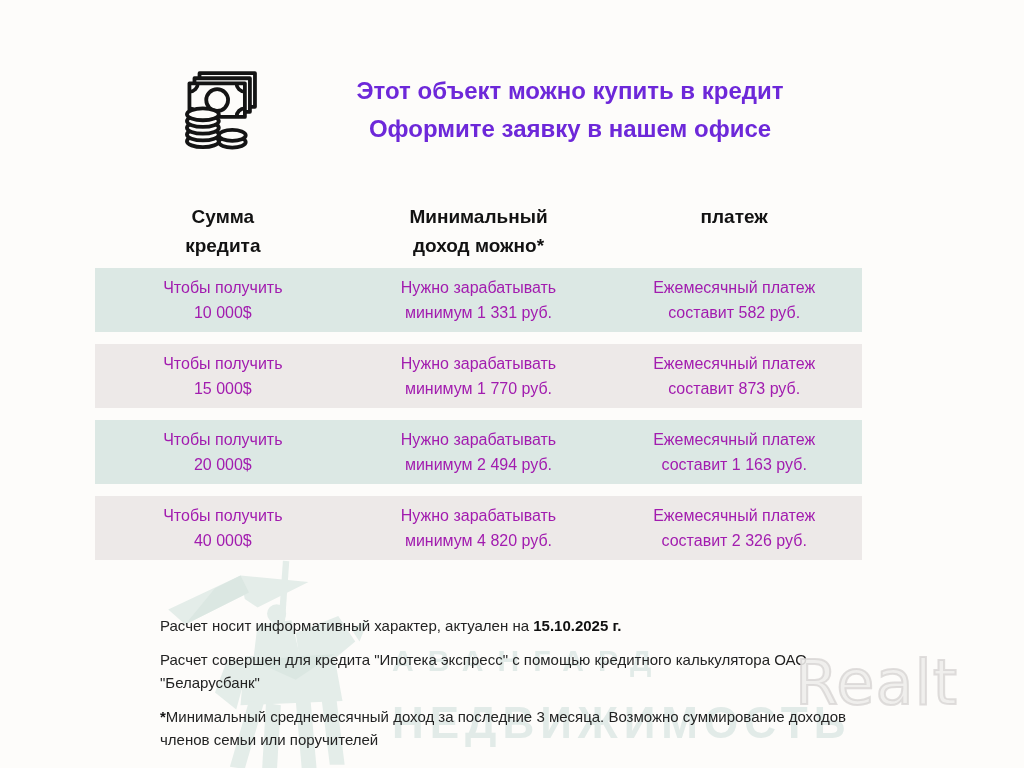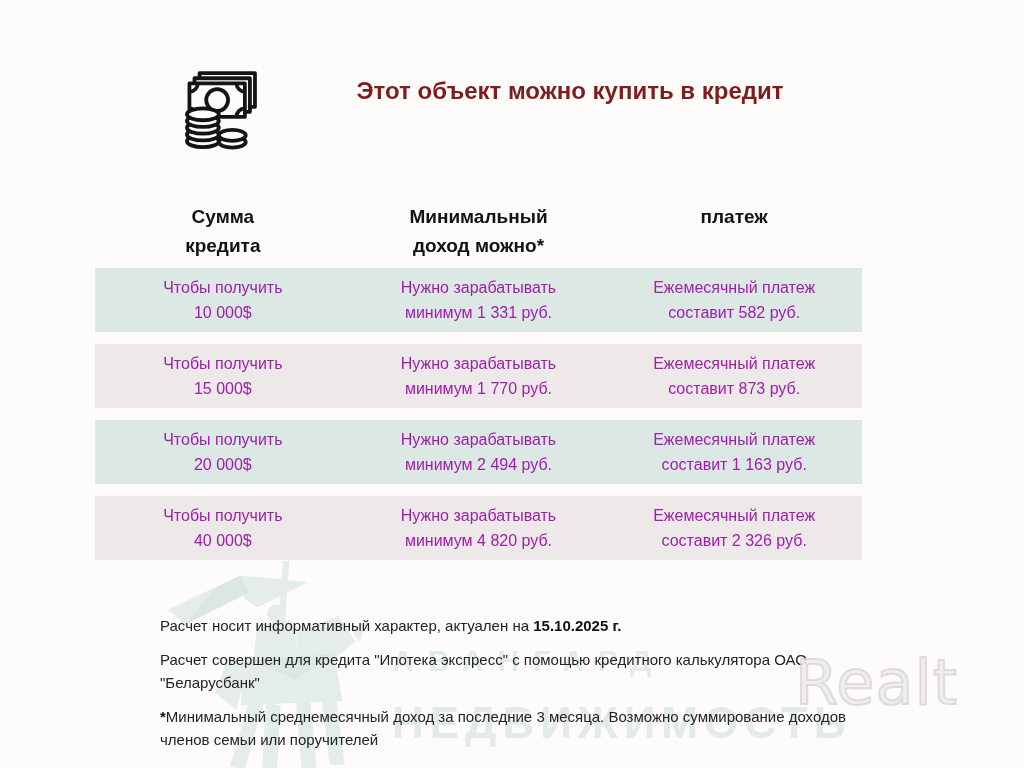--- a/index.html
+++ b/index.html
@@ -5,21 +5,21 @@
   html,body{margin:0;padding:0;}
   .page{
     position:relative; width:1024px; height:768px; overflow:hidden;
     background:#fdfcfa; color:#1c1c1c;
     font-family:"Liberation Sans", sans-serif;
   }
   
   .hdr-icon{position:absolute; left:176px; top:64px; width:84px; height:94px; z-index:1;}
   .title{
     position:absolute; left:290px; top:72px; width:560px; z-index:1;
-    text-align:center; font-weight:700; font-size:24px; line-height:38px; color:#7f1d1d;
+    text-align:center; font-weight:700; font-size:24px; line-height:38px; color:#6d28d9;
   }
   
   .table{position:absolute; left:95px; top:202px; width:767px; z-index:1;}
   .thead{
     display:grid; grid-template-columns:1fr 1fr 1fr; text-align:center;
     font-weight:700; font-size:19px; line-height:29px; color:#121212; margin-bottom:8px;
   }
   .trow{
     display:grid; grid-template-columns:1fr 1fr 1fr; align-items:center;
     height:64px; margin-bottom:12px; text-align:center;
@@ -101,20 +101,21 @@
       <ellipse cx="32" cy="70" rx="19" ry="7"></ellipse>
       <ellipse cx="32" cy="62" rx="19" ry="7"></ellipse>
       <ellipse cx="32" cy="54" rx="19" ry="7"></ellipse>
       <ellipse cx="67" cy="87" rx="16" ry="6.5"></ellipse>
       <ellipse cx="67" cy="79" rx="16" ry="6.5"></ellipse>
     </g>
   </svg>
 
   <div class="title">
     <div>Этот объект можно купить в кредит</div>
+    <div>Оформите заявку в нашем офисе</div>
   </div>
 
   <div class="table">
     <div class="thead">
       <div>
         <div>Сумма</div>
         <div>кредита</div>
       </div>
       <div>
         <div>Минимальный</div>

